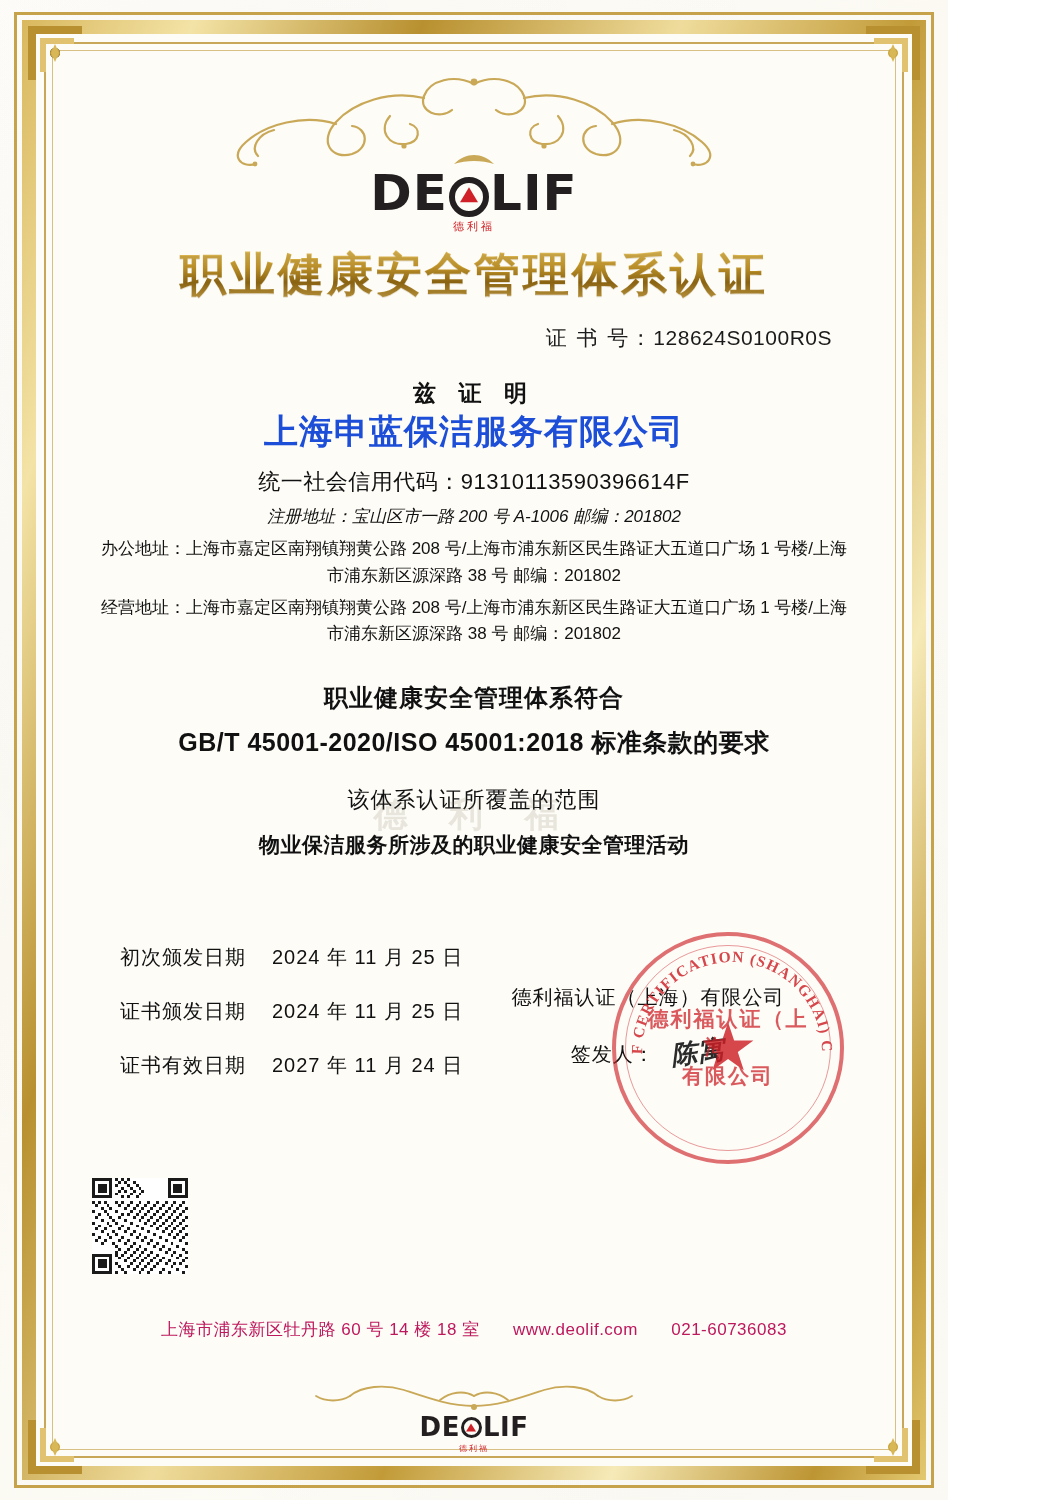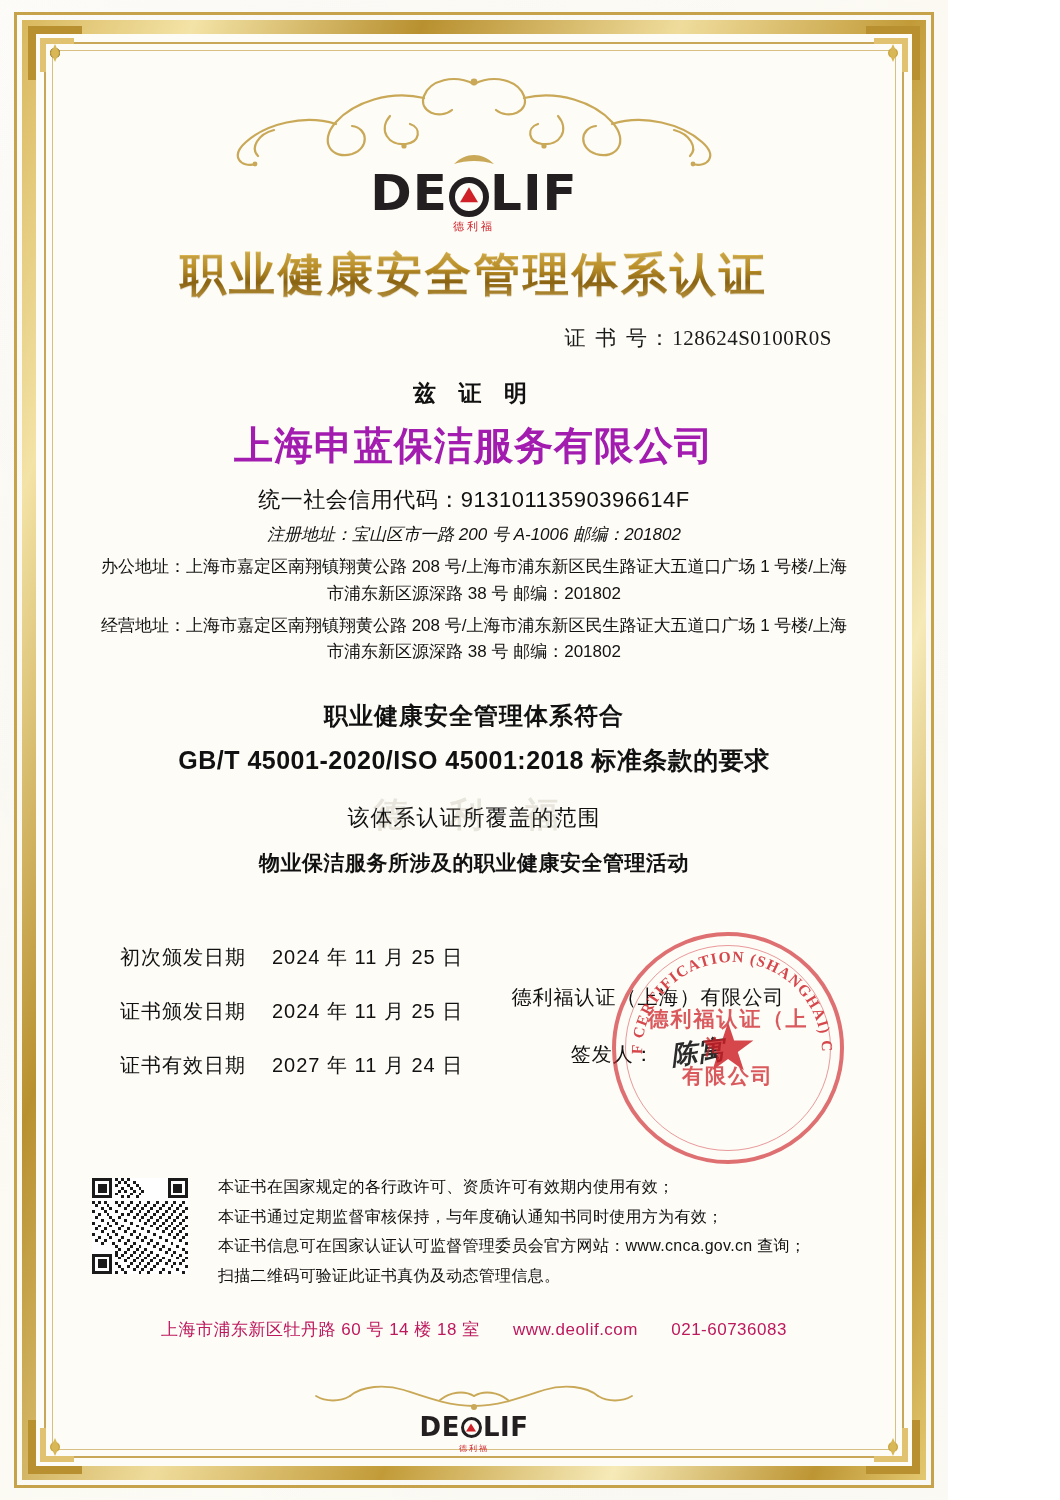--- a/index.html
+++ b/index.html
@@ -170,35 +170,35 @@
   }
 
   .cert-no-row {
     margin-top: 18px;
     margin-right: 56px;
     text-align: right;
     font-size: 21px;
     color: #1a1a1a;
   }
   .cert-no-label { letter-spacing: 2px; }
-  .cert-no-value { font-family: Liberation Serif, serif; letter-spacing: 0.5px; }
+  .cert-no-value { font-family: Liberation Sans, sans-serif; letter-spacing: 0.5px; }
 
   .hereby {
     margin-top: 26px;
     font-size: 23px;
     font-weight: bold;
     letter-spacing: 8px;
     color: #111;
   }
   .company {
-    margin-top: 10px;
-    font-size: 39px;
+    margin-top: 0;
+    font-size: 34px;
     font-weight: bold;
     letter-spacing: 1px;
-    color: #a21caf;
+    color: #1d4ed8;
   }
   .credit-code {
     margin-top: 12px;
     font-size: 22px;
     color: #111;
     letter-spacing: 0.5px;
   }
   .addr-line {
     margin-top: 7px;
     font-size: 17px;
@@ -845,26 +845,20 @@
           <rect x="11" y="32" width="1" height="1"></rect>
           <rect x="16" y="32" width="1" height="1"></rect>
           <rect x="19" y="32" width="1" height="1"></rect>
         <rect x="23" y="32" width="1" height="1"></rect>
           <rect x="26" y="32" width="1" height="1"></rect>
           <rect x="31" y="32" width="1" height="1"></rect>
       </g>
     </svg>
   </div>
 
-  <div class="notes">
-    <div class="note-line">本证书在国家规定的各行政许可、资质许可有效期内使用有效；</div>
-    <div class="note-line">本证书通过定期监督审核保持，与年度确认通知书同时使用方为有效；</div>
-    <div class="note-line">本证书信息可在国家认证认可监督管理委员会官方网站：www.cnca.gov.cn 查询；</div>
-    <div class="note-line">扫描二维码可验证此证书真伪及动态管理信息。</div>
-  </div>
 
   <div class="footer">
     <span>上海市浦东新区牡丹路 60 号 14 楼 18 室</span>
     <span>www.deolif.com</span>
     <span>021-60736083</span>
   </div>
 
   <div class="flourish-bottom">
     <svg width="460" height="30" viewBox="0 0 460 30">
       <g fill="none" stroke="#c9a857" stroke-width="1.8" stroke-linecap="round">

